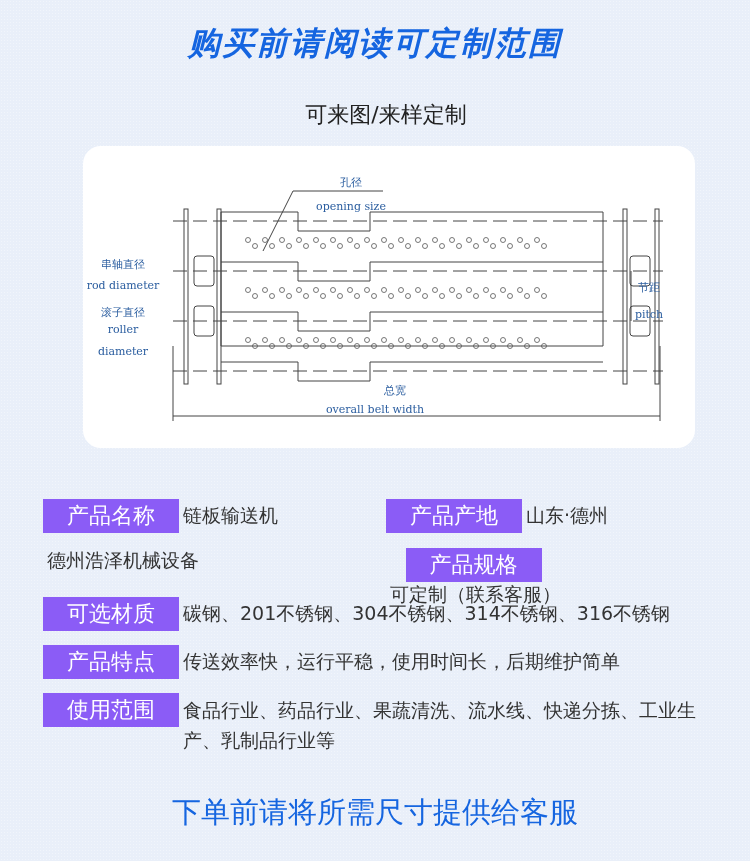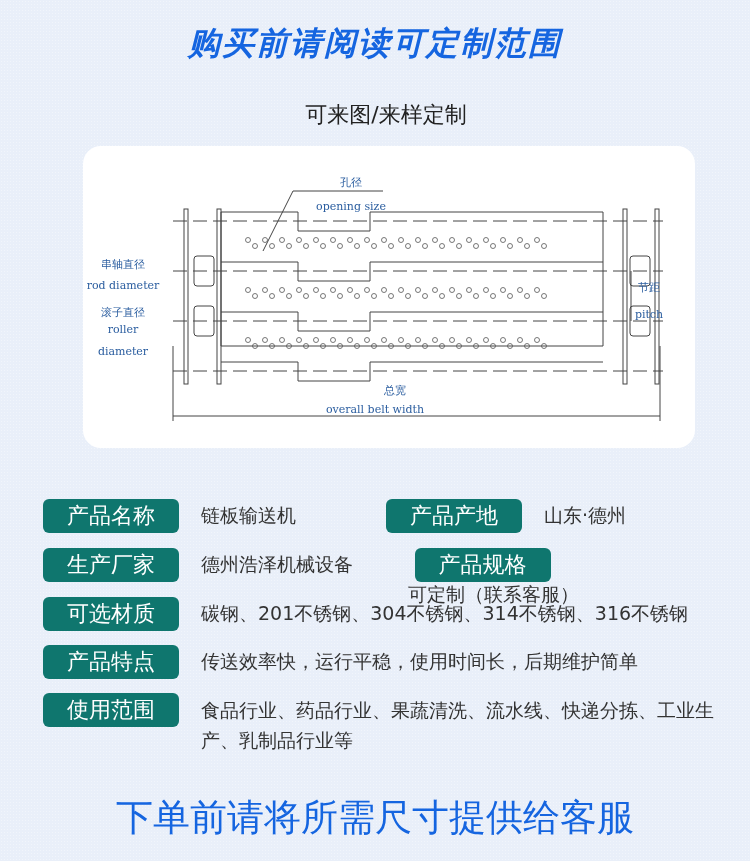--- a/index.html
+++ b/index.html
@@ -20,29 +20,29 @@
     position:absolute; left:0; top:100px; width:750px; text-align:center;
     font-size:22px; color:#222;margin-left:11px;
   }
   .diagram-card {
     position:absolute; left:68px; top:146px; width:612px; height:302px;
     background:#fff; border-radius:18px;margin-left:15px;
   }
   .diagram-card svg { position:absolute; left:0; top:0; }
   .row { position:absolute; display:flex; align-items:center; }
   .label {
-    background:#0f766e; color:#fff; font-size:22px;
+    background:#8b5cf6; color:#fff; font-size:22px;
     width:136px; height:34px; line-height:34px; text-align:center;
-    border-radius:6px;
+    border-radius:0;
   }
-  .value { font-size:19px; color:#333; margin-left:22px; white-space:nowrap; }
+  .value { font-size:19px; color:#333; margin-left:4px; white-space:nowrap; }
   .value.wrap { white-space:normal; line-height:30px; width:540px; }
   .footer {
     position:absolute; left:0; top:793px; width:750px; text-align:center;
-    font-size:37px; color:#1565e0;
+    font-size:29px; color:#1565e0;
   }
   .dtext { font-family:"DejaVu Serif", serif; fill:#2a5d9f; }
 </style>
 </head>
 <body>
 
 <div class="title">购买前请阅读可定制范围</div>
 <div class="subtitle">可来图/来样定制</div>
 
 <div class="diagram-card">
@@ -138,21 +138,20 @@
 
 <div class="row" style="left:43px; top:499px;">
   <div class="label">产品名称</div>
   <div class="value">链板输送机</div>
 </div>
 <div class="row" style="left:386px; top:499px;">
   <div class="label">产品产地</div>
   <div class="value">山东·德州</div>
 </div>
 <div class="row" style="left:43px; top:548px;">
-  <div class="label">生产厂家</div>
   <div class="value">德州浩泽机械设备</div>
 </div>
 <div class="row" style="left:386px; top:548px;flex-direction:column;">
   <div class="label">产品规格</div>
   <div class="value">可定制（联系客服）</div>
 </div>
 <div class="row" style="left:43px; top:597px;">
   <div class="label">可选材质</div>
   <div class="value">碳钢、201不锈钢、304不锈钢、314不锈钢、316不锈钢</div>
 </div>

